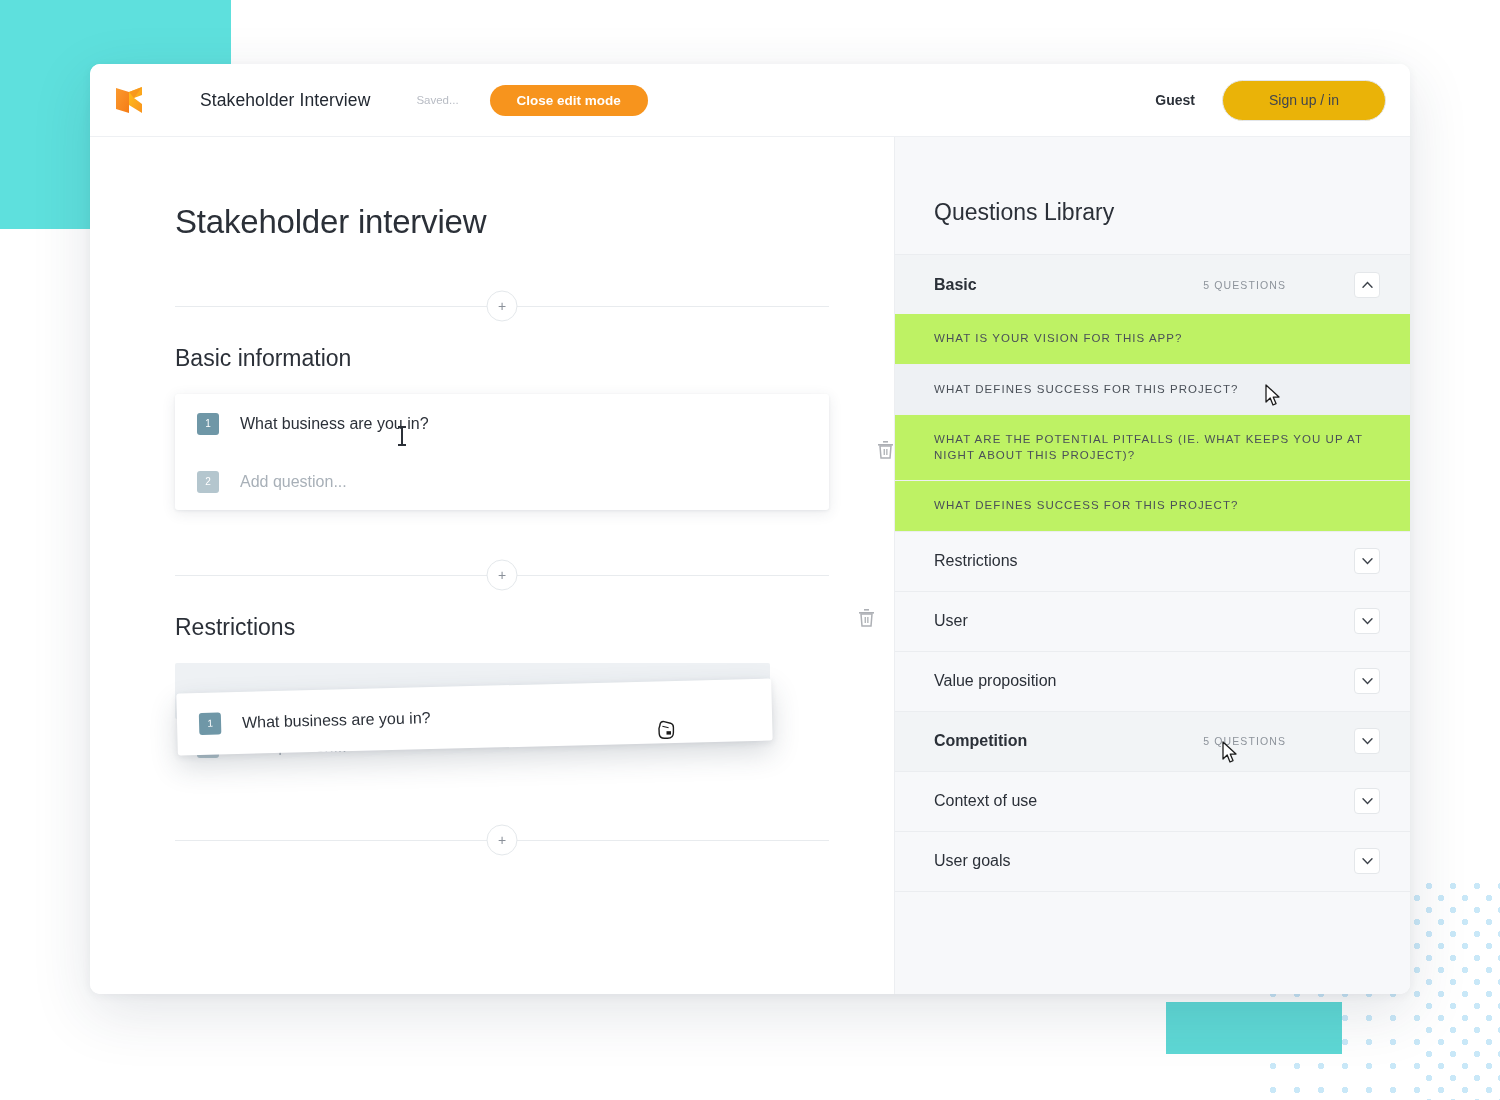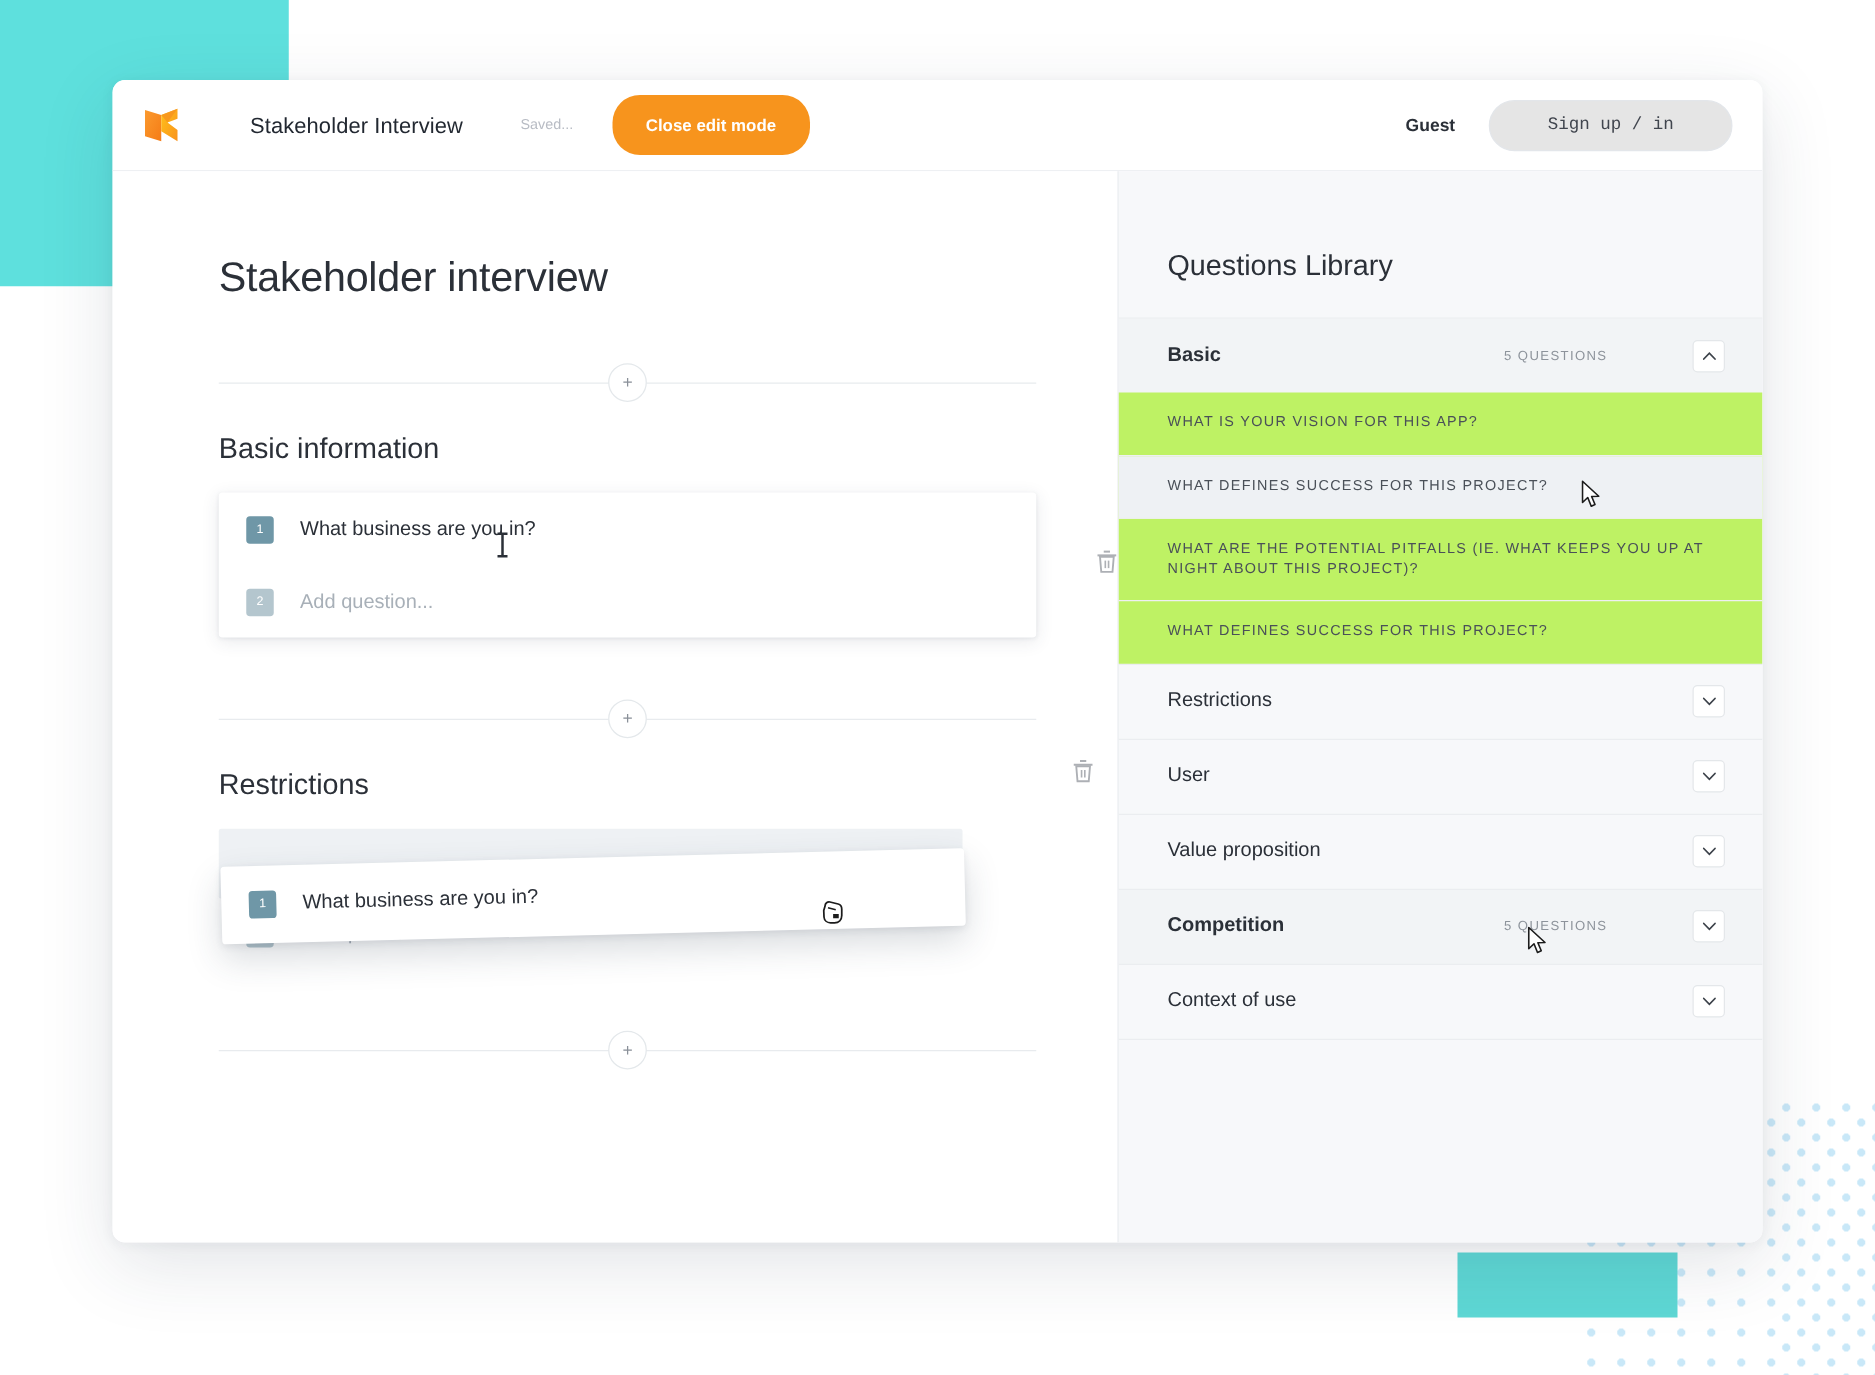--- a/index.html
+++ b/index.html
@@ -90,50 +90,50 @@
     white-space: nowrap;
   }
   .btn-close-edit {
     margin-left: 31px;
     background: #f7941d;
     color: #ffffff;
     font-size: 13.5px;
     font-weight: bold;
     border: none;
     border-radius: 22px;
-    height: 48px;
+    height: 31px;
     padding: 0 27px;
     cursor: pointer;
     white-space: nowrap;
     font-family: "Liberation Sans", sans-serif;
   }
   .topbar-right {
     margin-left: auto;
     display: flex;
     align-items: center;
     padding-right: 24px;
   }
   .guest-label {
     font-size: 14px;
     font-weight: bold;
     color: #2b3038;
     margin-right: 27px;
     white-space: nowrap;
   }
   .btn-signup {
     border: 1px solid #e3e6ea;
-    background: #e5e5e5;
+    background: #eab308;
     border-radius: 22px;
     height: 41px;
     padding: 0 46px;
     font-size: 14px;
     color: #40454e;
     cursor: pointer;
     white-space: nowrap;
-    font-family: Liberation Mono, monospace;
+    font-family: Liberation Sans, sans-serif;
   }
 
   
   .app-body { display: flex; height: 857px; }
   .editor-pane {
     width: 804px;
     background: #ffffff;
     position: relative;
     padding: 0 65px 0 85px;
   }
@@ -525,20 +525,31 @@
               <div class="lib-group-head">
                 <span class="lib-group-name">Context of use</span>
                 <span class="lib-count"></span>
                 <span class="chev-btn">
                   <svg width="11" height="8" viewBox="0 0 11 8">
                     <path d="M1 1.8 L5.5 6.4 L10 1.8" fill="none" stroke="#3c424a" stroke-width="1.4" stroke-linecap="round"></path>
                   </svg>
                 </span>
               </div>
             </div>
+            <div class="lib-group">
+              <div class="lib-group-head">
+                <span class="lib-group-name">User goals</span>
+                <span class="lib-count"></span>
+                <span class="chev-btn">
+                  <svg width="11" height="8" viewBox="0 0 11 8">
+                    <path d="M1 1.8 L5.5 6.4 L10 1.8" fill="none" stroke="#3c424a" stroke-width="1.4" stroke-linecap="round"></path>
+                  </svg>
+                </span>
+              </div>
+            </div>
           </div>
         <div class="lib-tail"></div>
       </div>
 
     </div>
   </div>
 
   <div class="cursor" style="left:396px; top:425px;">
     <svg width="12" height="22" viewBox="0 0 12 22">
       <rect x="5" y="2" width="2" height="18" fill="#2b3038"></rect>

